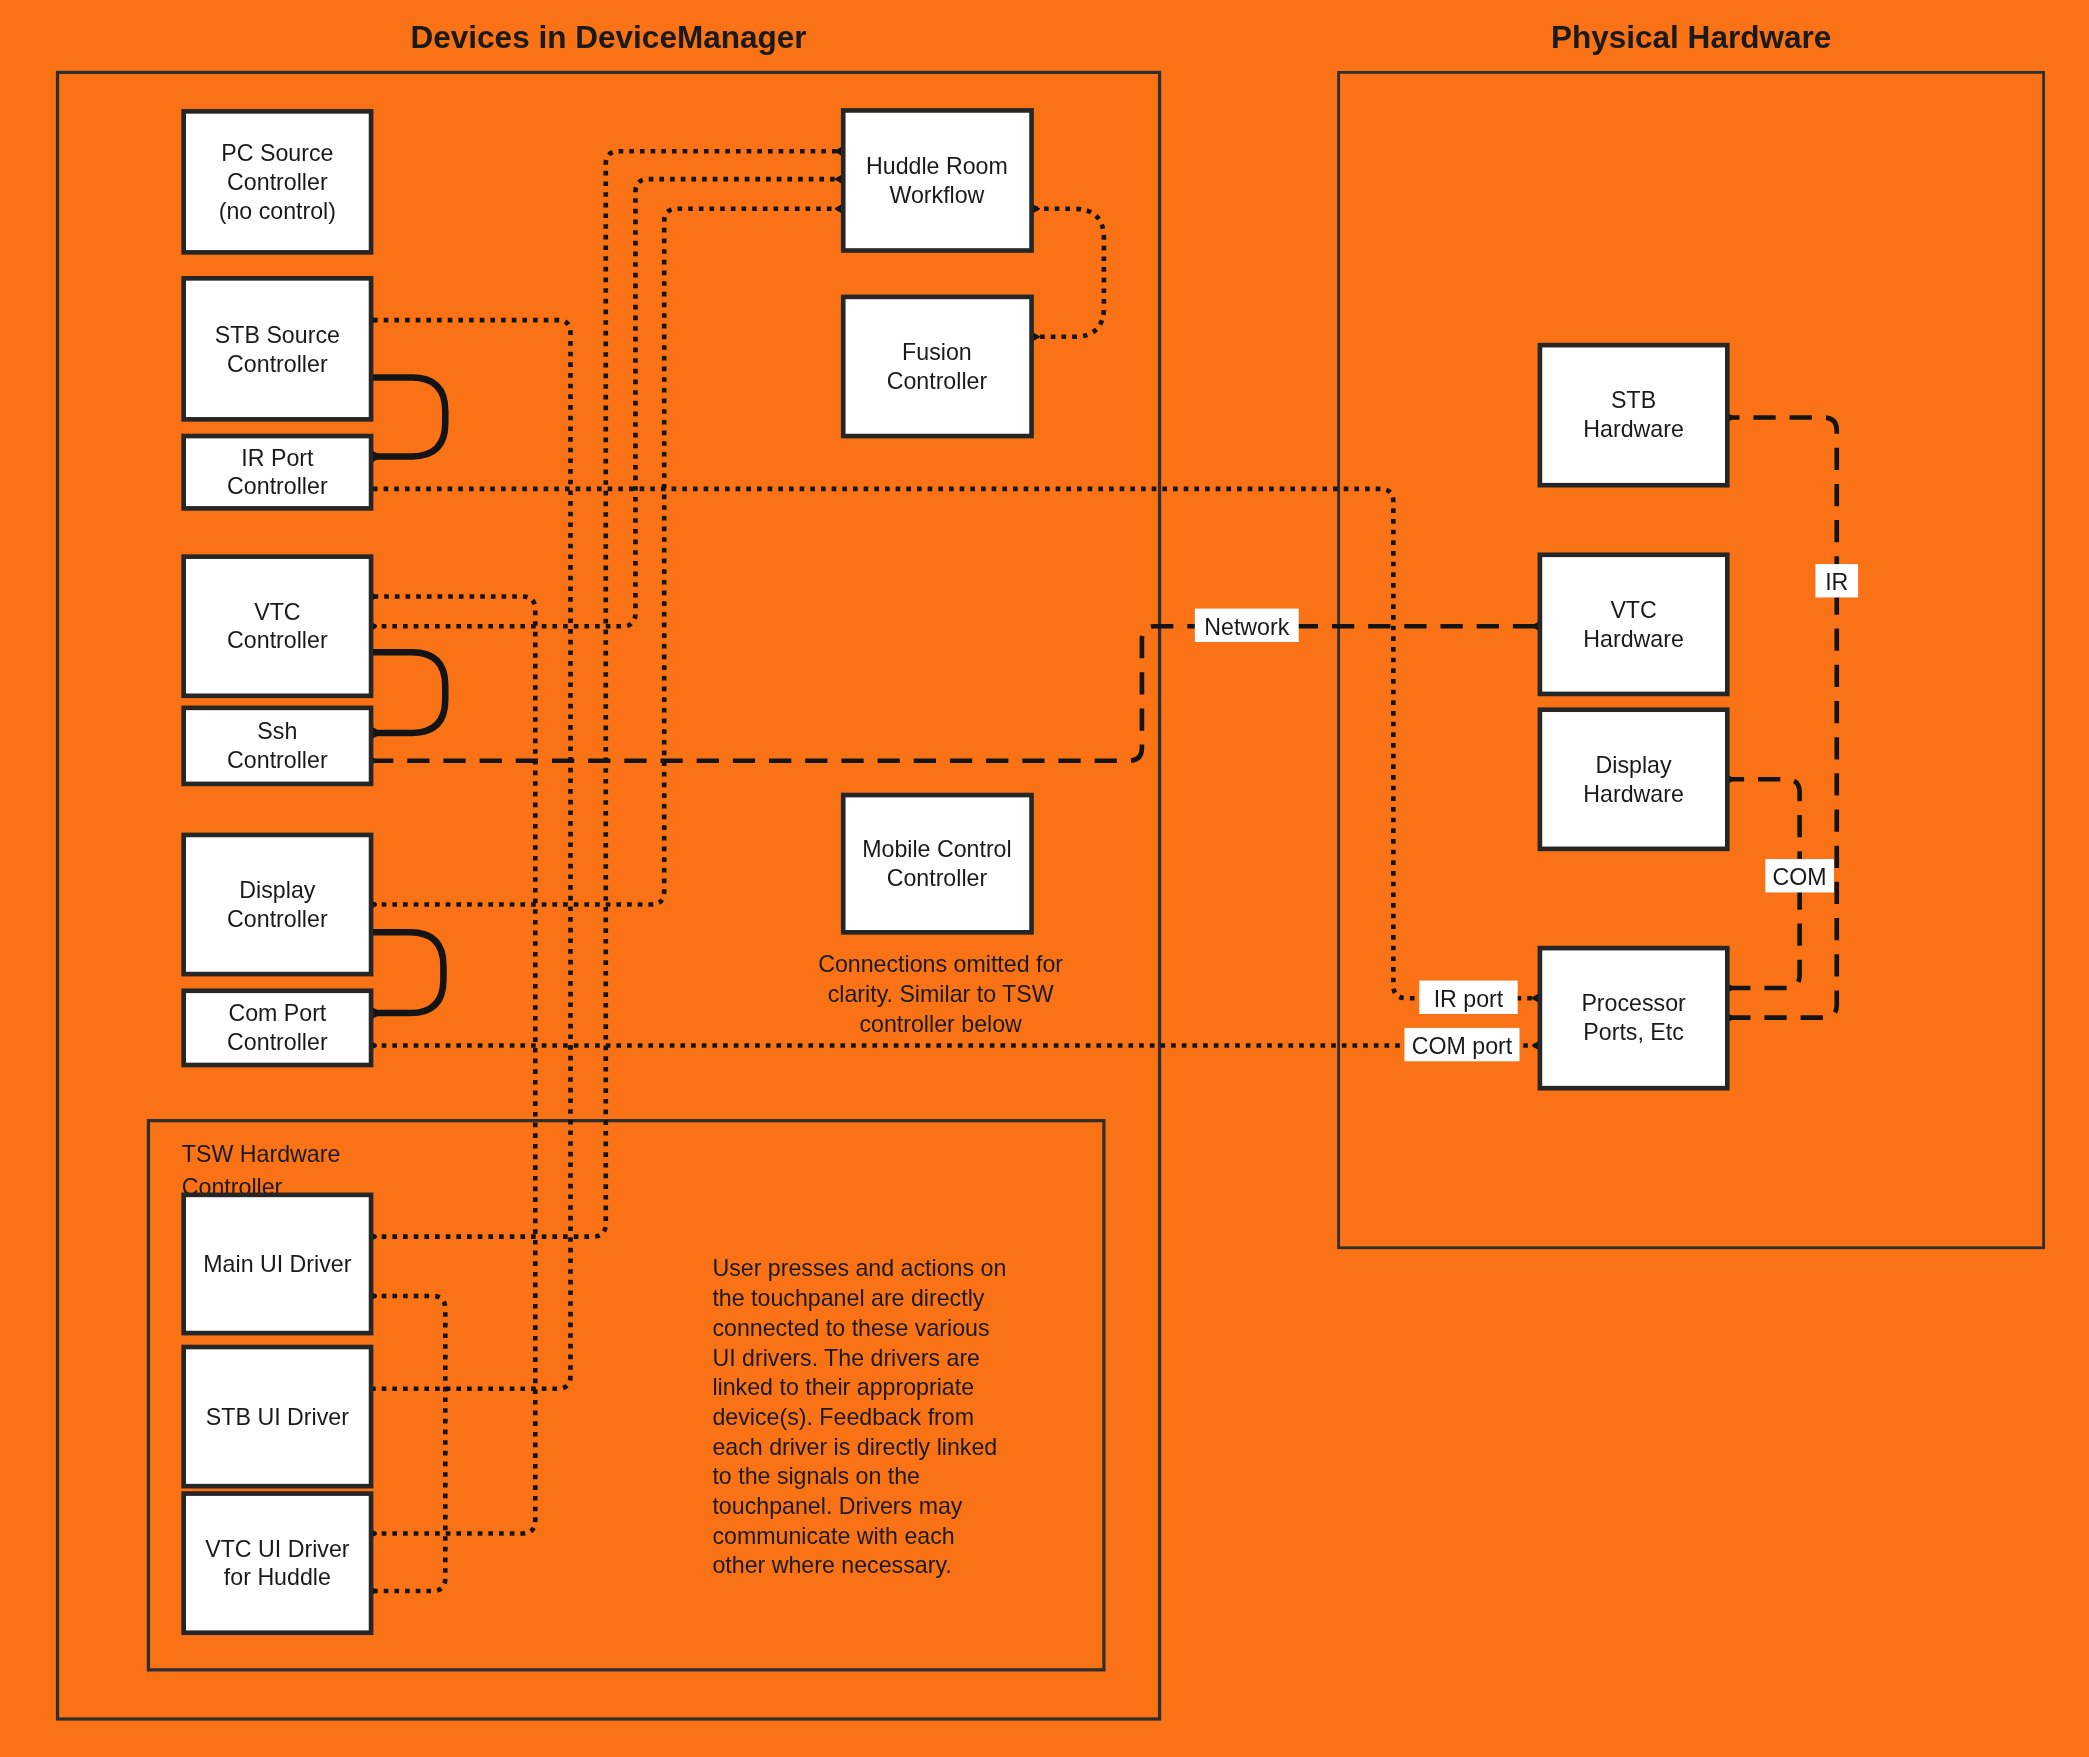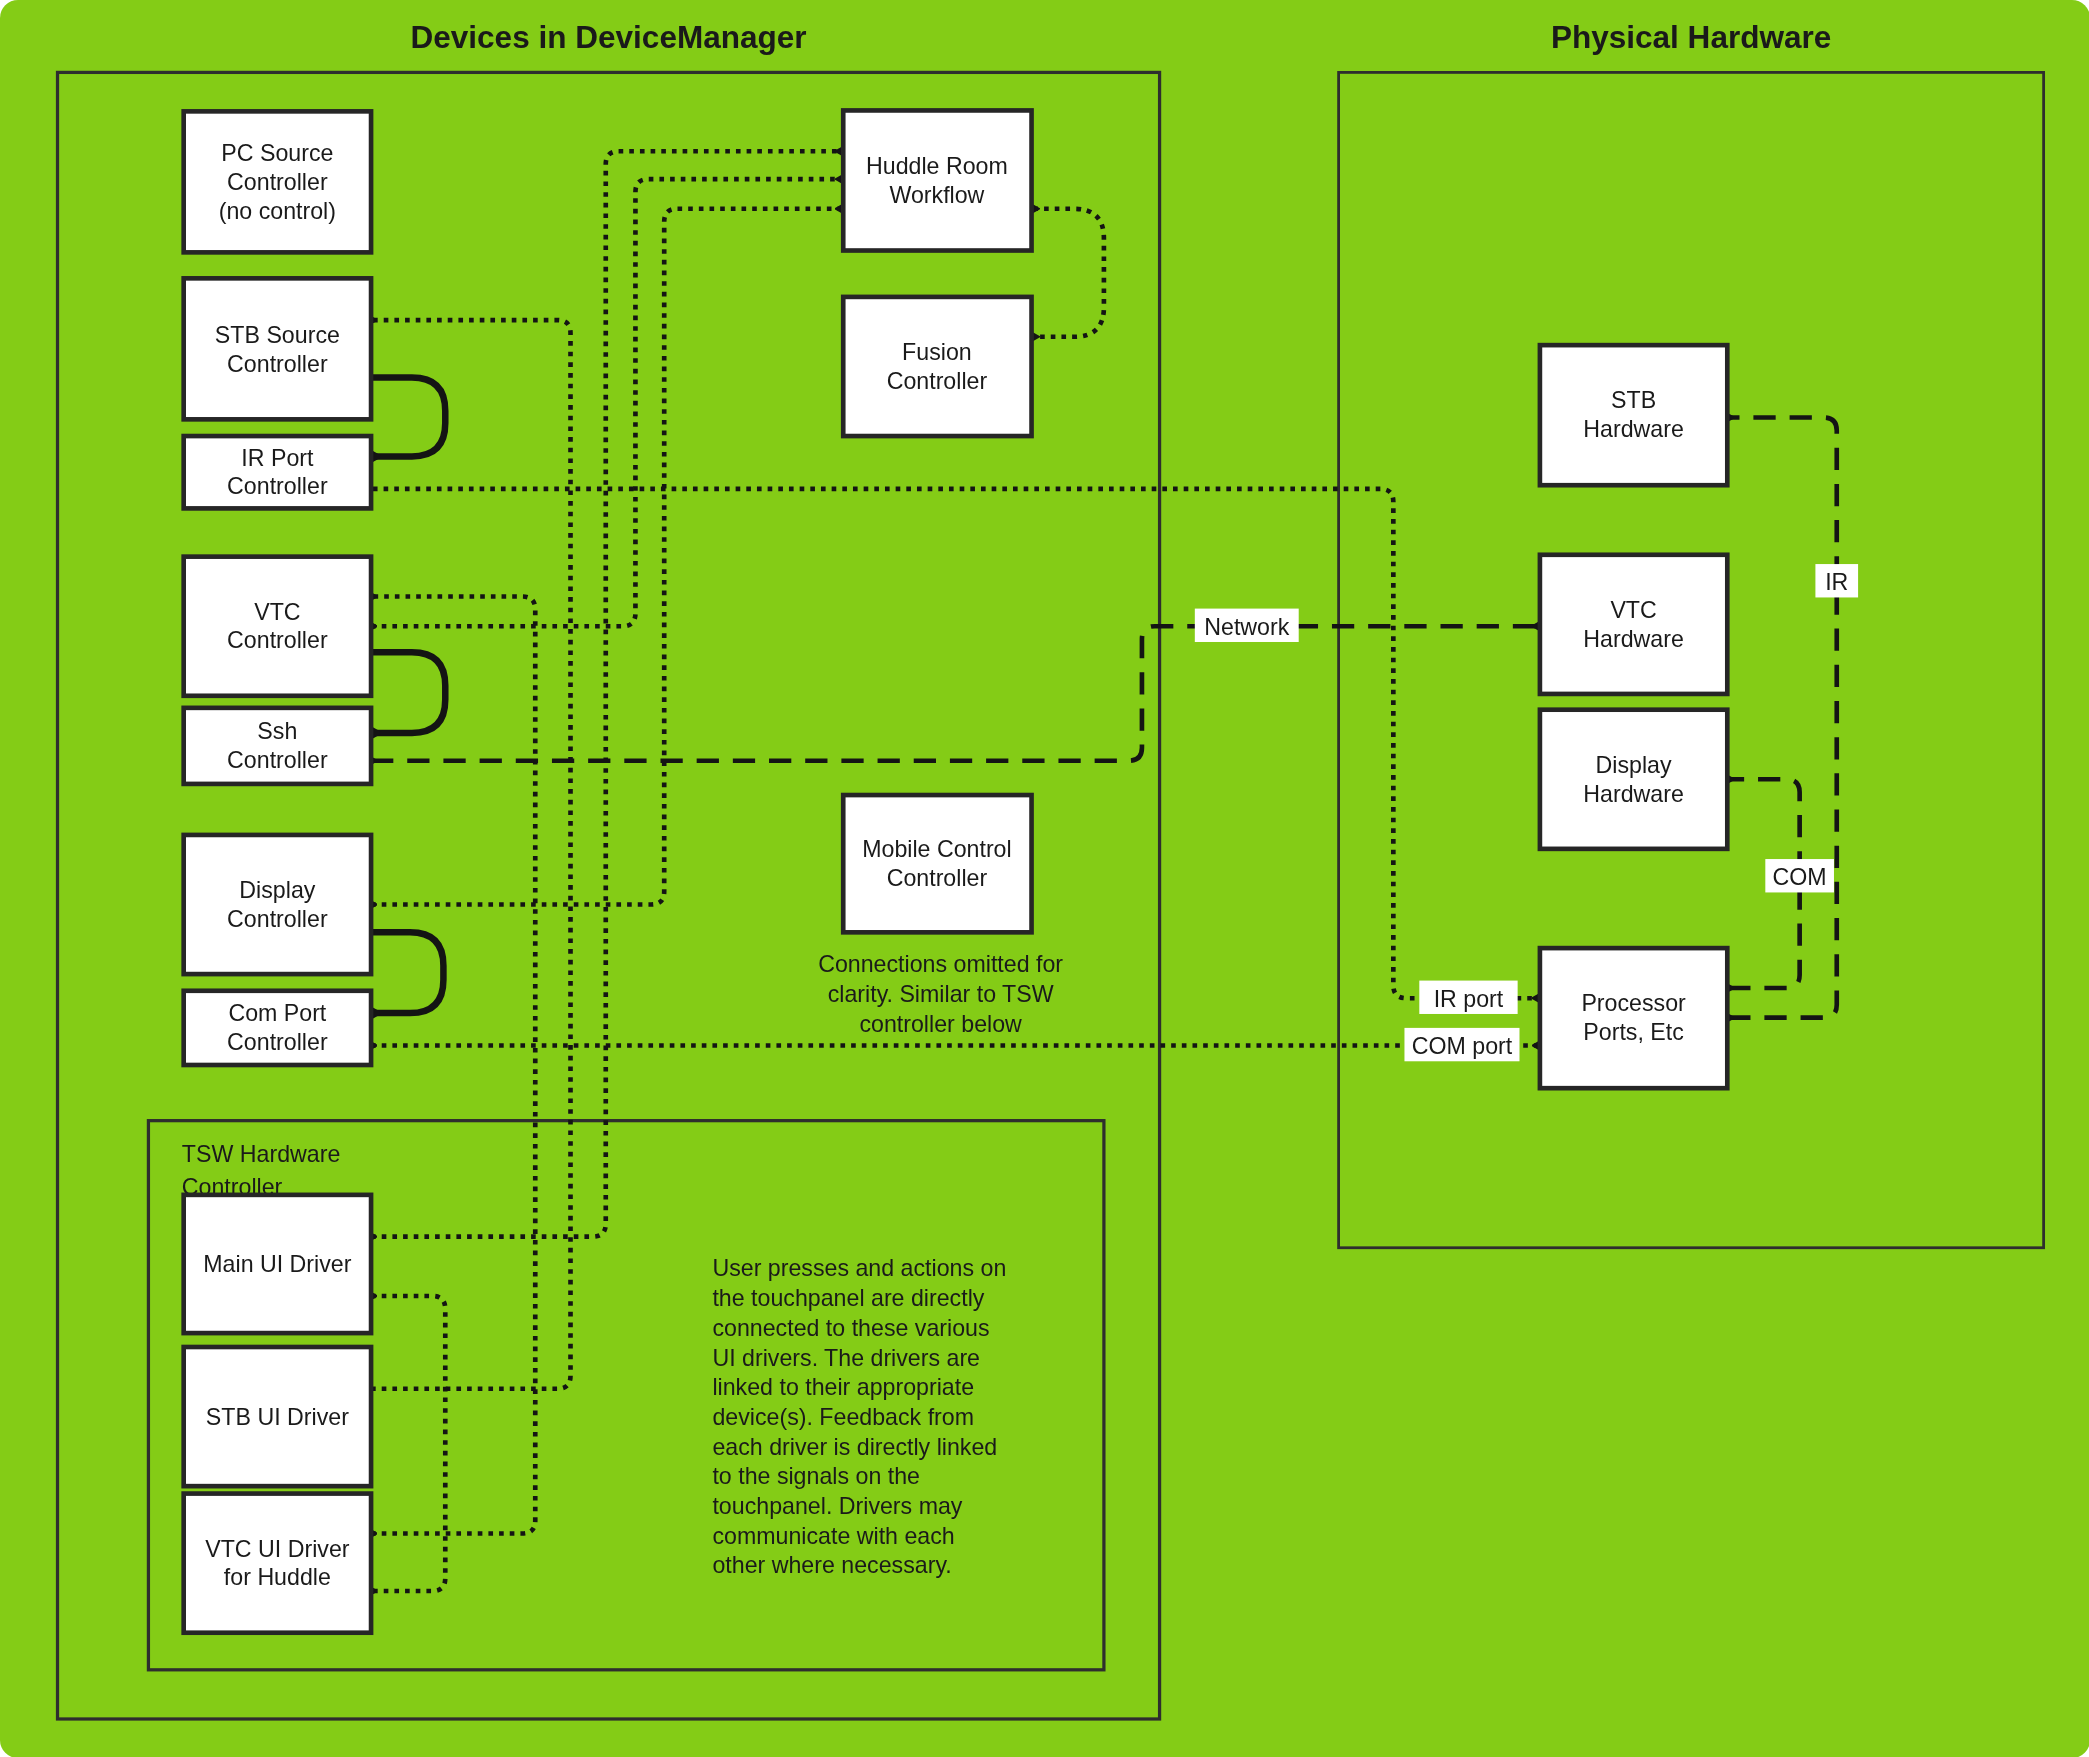--- a/index.html
+++ b/index.html
@@ -1,17 +1,17 @@
 <!DOCTYPE html>
 <html style="font-size:15px"><head>
 <meta charset="utf-8">
 <style>
   html,body{margin:0;padding:0;background:#ffffff;}
   body{font-family:"Liberation Sans", sans-serif;}
-  .stage{position:relative;width:2090px;height:1758px;background:#84cc16;overflow:hidden;border-radius:18px;}
+  .stage{position:relative;width:2090px;height:1758px;background:#f97316;overflow:hidden;}
   svg{display:block;}
   text{fill:#1a1a1a;}
   .box{fill:#ffffff;stroke:#262626;stroke-width:5;}
   .container{fill:none;stroke:#2e2e2e;stroke-width:3.5;}
   .container-thin{fill:none;stroke:#2e2e2e;stroke-width:3;}
   .lbl{font-size:25px;}
   .lbl-c{font-size:25px;text-anchor:middle;}
   .title{font-size:34px;font-weight:bold;text-anchor:middle;}
   .para{font-size:25px;}
   .note{font-size:25px;text-anchor:middle;}

